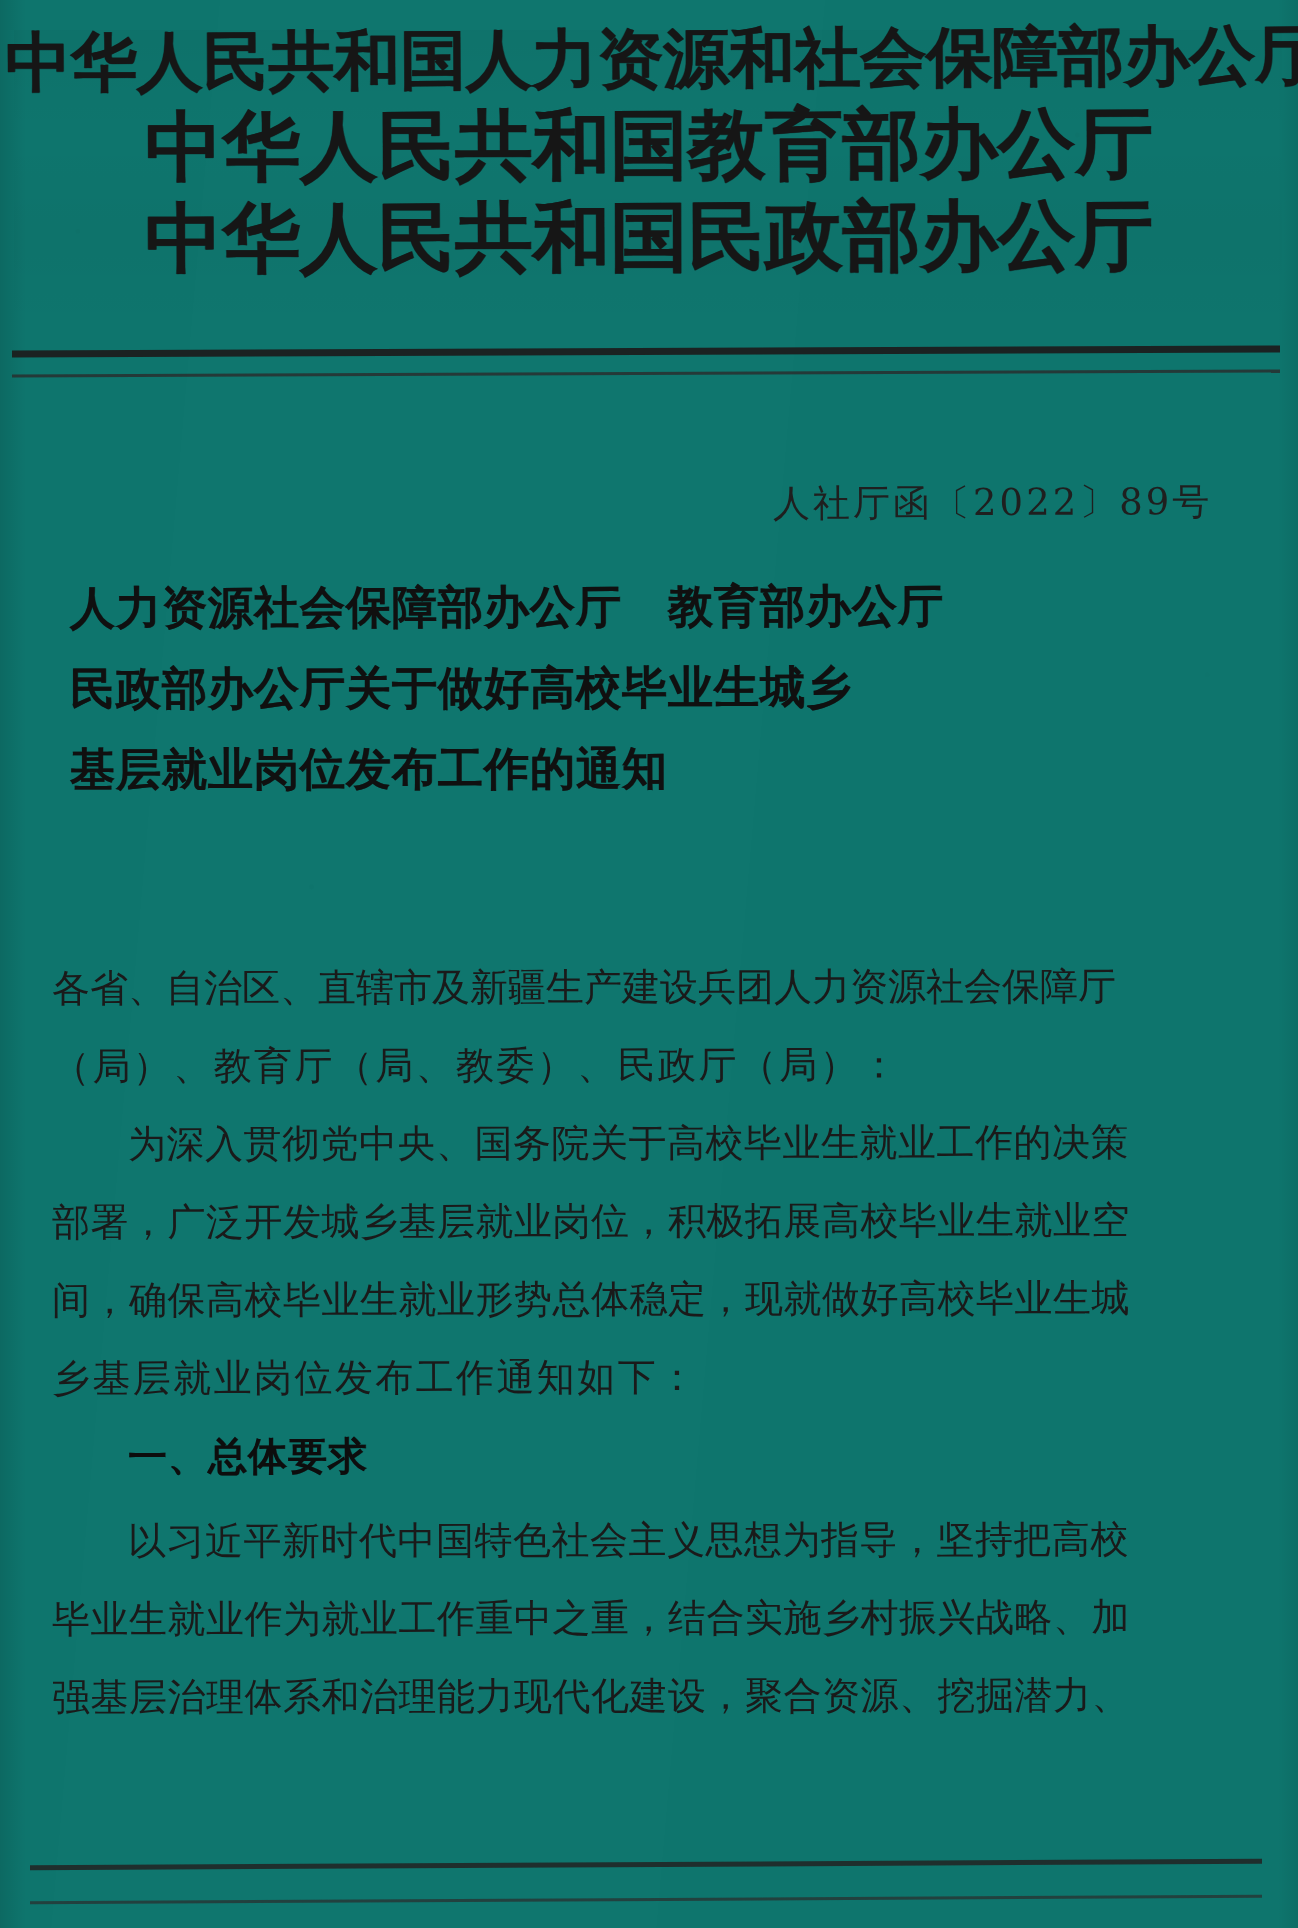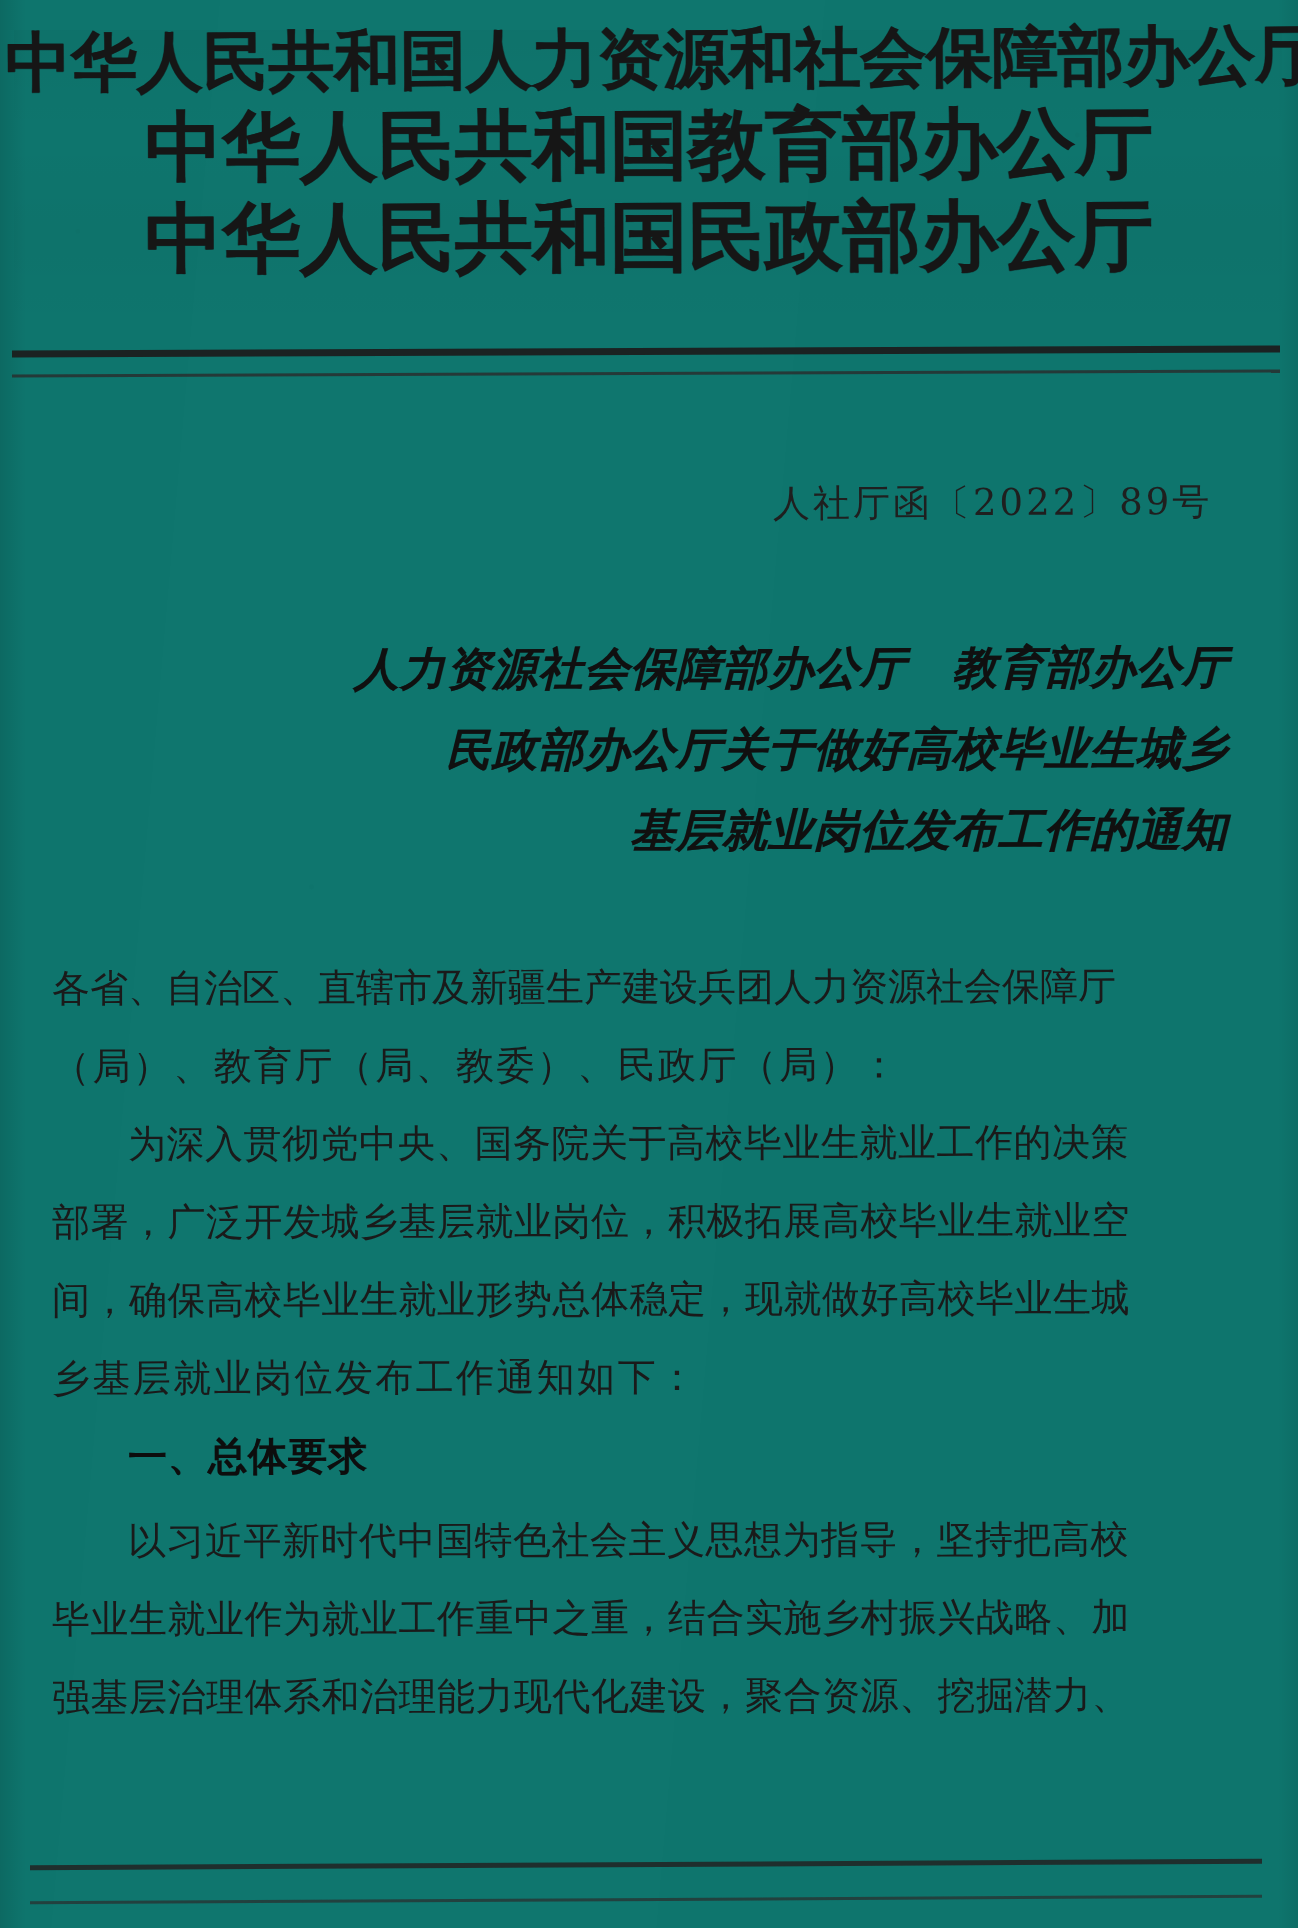--- a/index.html
+++ b/index.html
@@ -108,25 +108,24 @@
     color: #1f1f1f;
     letter-spacing: 3px;
     white-space: nowrap;
     transform: rotate(-0.25deg);
   }
 
   
   .title-block {
     position: absolute;
     left: 0; right: 0;
-    top: 646px;
+    top: 584px;
     padding: 0 70px;
     box-sizing: border-box;
-    text-align: right;
-    font-style: italic;
+    text-align: left;
   }
   .title-line {
     display: block;
     font-family: "DejaVu Serif", serif;
     font-weight: 700;
     font-size: 45px;
     color: #101010;
     line-height: 1.0;
     letter-spacing: 1px;
     white-space: nowrap;

